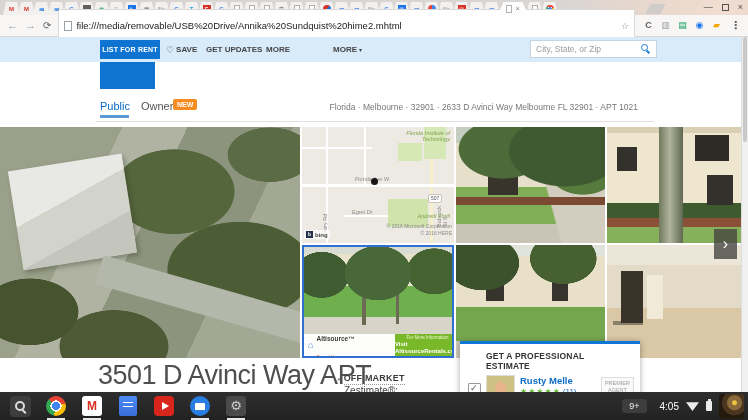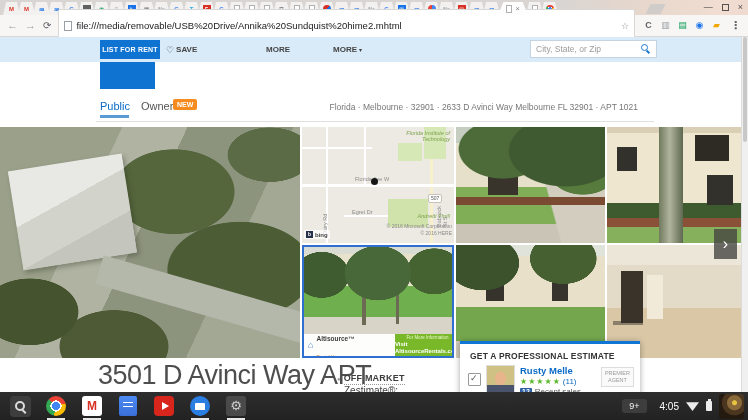--- a/index.html
+++ b/index.html
@@ -186,21 +186,21 @@
   
   .title{position:absolute;left:98px;top:360px;font-size:27px;color:#4e4e4e;letter-spacing:-.5px;}
   .status{position:absolute;left:337px;top:373px;font-size:9px;font-weight:bold;color:#3d3d3d;display:flex;align-items:center;gap:3px;}
   .status .txt{border-bottom:1px dotted #999;padding-bottom:1px;letter-spacing:.2px;}
   .bullet{font-size:6px;color:#9b9b9b;}
   .zest{position:absolute;left:344px;top:385px;font-size:10px;color:#444;}
 
   
   .card{position:absolute;left:460px;top:341px;width:180px;height:58px;background:#fff;border-top:3px solid #1076d5;
     box-shadow:0 1px 6px rgba(0,0,0,.35);z-index:5;}
-  .card-head{font-size:8.5px;font-weight:bold;color:#333;letter-spacing:.2px;padding:7px 10px 4px;}
+  .card-head{font-size:8.5px;font-weight:bold;color:#333;letter-spacing:.2px;padding:7px 26px 4px;}
   .card-row{display:flex;align-items:flex-start;padding:0 8px;gap:5px;position:relative;}
   .cb{width:11px;height:11px;border:1px solid #999;border-radius:1px;margin-top:8px;position:relative;background:#fff;}
   .cb::after{content:'✓';position:absolute;left:1px;top:-1px;font-size:9px;color:#555;}
   .agent-photo{width:27px;height:30px;flex:0 0 auto;border:1px solid #ddd;
     background:radial-gradient(9px 11px at 50% 42%,#e7b48b 0 60%,rgba(0,0,0,0) 61%),linear-gradient(#cfc183 0 62%,#49536b 62% 100%);}
   .agent-info{display:flex;flex-direction:column;line-height:1.25;}
   .agent-name{font-size:9.5px;font-weight:bold;color:#0b6bc7;}
   .stars-row{display:flex;gap:2px;align-items:center;}
   .stars{font-size:8px;color:#5cb82a;letter-spacing:1px;}
   .rcount{font-size:8px;color:#0b6bc7;}
@@ -385,20 +385,23 @@
       </div>
     <span class="menu3">⋮</span>
   </div>
 
   <div class="znav">
     <div class="lfr">LIST FOR RENT</div>
     <div class="nitem ni-save">
       <span class="heart">♡</span>
       <span>SAVE</span>
     </div>
+    <div class="nitem ni-upd">
+      <span>GET UPDATES</span>
+    </div>
     <div class="nitem ni-share">
       <span>MORE</span>
     </div>
     <div class="nitem ni-more">
       <span>MORE</span>
       <span class="caret">▾</span>
     </div>
     <div class="searchbox">
       <input type="text" placeholder="City, State, or Zip" style="">
       <span class="mag"></span>

